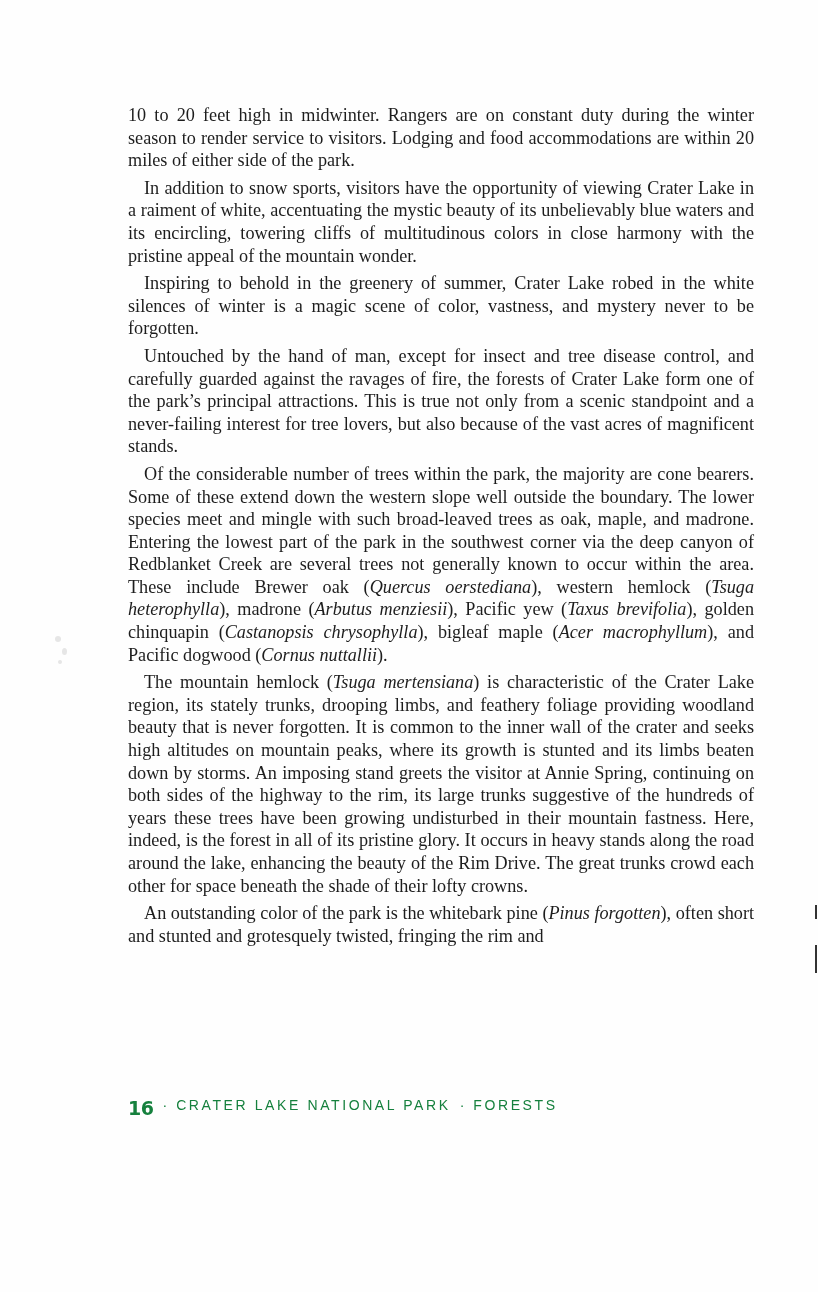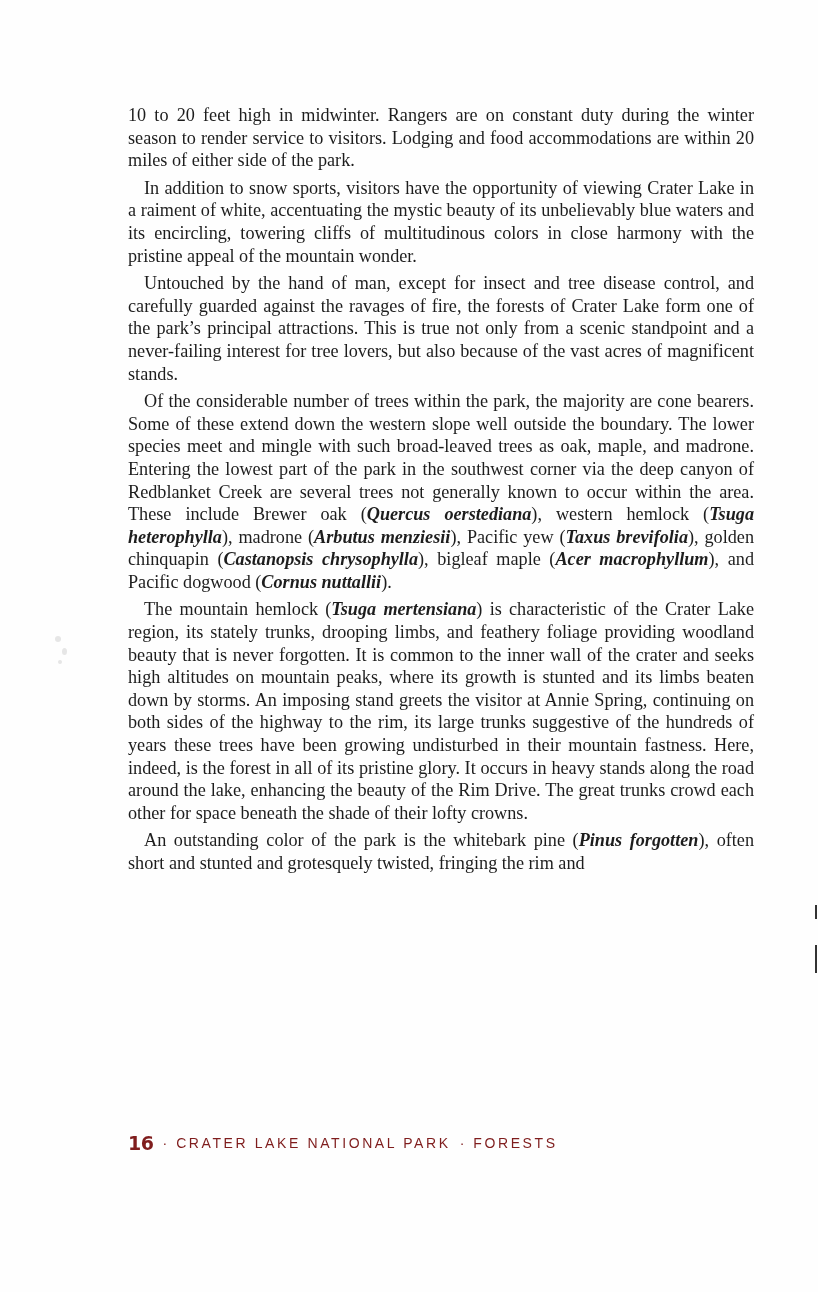--- a/index.html
+++ b/index.html
@@ -12,25 +12,25 @@
       font-family: "Liberation Serif", "DejaVu Serif", serif;
       font-size: 18.2px; line-height: 22.6px; color: #1d1d1d;
       text-align: justify;
     }
     .para { margin: 0 0 5px 0; text-indent: 16px; hyphens: manual; }
     .para.first { text-indent: 0; }
     .heading {
       text-align: center; font-size: 15.5px; letter-spacing: 0.4px;
       margin: 7px 0 10px 0; text-indent: 0;
     }
-    .para i { font-style: italic; font-weight: bold; }
+    .para i { font-style: italic; }
     .footer {
-      position: absolute; left: 128px; top: 1132px;
-      font-family: "Liberation Sans", "DejaVu Sans", sans-serif; color: #7f1d1d;
-      display: flex; align-items: center; white-space: nowrap;
+      position: absolute; left: 128px; top: 1097px;
+      font-family: "Liberation Sans", "DejaVu Sans", sans-serif; color: #15803d;
+      display: flex; align-items: flex-start; white-space: nowrap;
     }
     .footer .pnum { font-weight: bold; font-size: 19px; font-family: "DejaVu Sans", sans-serif; letter-spacing: -0.5px; }
     .footer .sep { font-size: 14px; margin: 0 9px; }
     .footer .run { font-size: 14px; letter-spacing: 2.6px; }
     .edge-mark { position: absolute; background: #333; width: 2px; }
     .speck { position: absolute; background: #e6e6e6; border-radius: 50%; }
   </style>
 </head>
 <body>
 
@@ -39,20 +39,21 @@
   <span class="speck" style="left:55px;top:636px;width:6px;height:6px;"></span>
   <span class="speck" style="left:62px;top:648px;width:5px;height:7px;"></span>
   <span class="speck" style="left:58px;top:660px;width:4px;height:4px;"></span>
 
   <div class="edge-mark" style="left:815px;top:905px;height:14px;"></div>
   <div class="edge-mark" style="left:815px;top:945px;height:28px;"></div>
 
   <div class="text-block">
     <p class="para first"><span>10 to 20 feet high in midwinter.  Rangers are on constant duty during the winter season to render service to visitors.  Lodging and food accommoda­tions are within 20 miles of either side of the park.</span></p>
     <p class="para"><span>In addition to snow sports, visitors have the opportunity of viewing Crater Lake in a raiment of white, accentuating the mystic beauty of its unbelievably blue waters and its encircling, towering cliffs of multitudinous colors in close harmony with the pristine appeal of the mountain wonder.</span></p>
+    <p class="para"><span>Inspiring to behold in the greenery of summer, Crater Lake robed in the white silences of winter is a magic scene of color, vastness, and mystery never to be forgotten.</span></p>
 
 
     <p class="para"><span>Untouched by the hand of man, except for insect and tree disease control, and carefully guarded against the ravages of fire, the forests of Crater Lake form one of the park’s principal attractions.  This is true not only from a scenic standpoint and a never-failing interest for tree lovers, but also because of the vast acres of magnificent stands.</span></p>
     <p class="para"><span>Of the considerable number of trees within the park, the majority are cone bearers.  Some of these extend down the western slope well outside the boundary.  The lower species meet and mingle with such broad-leaved trees as oak, maple, and madrone.  Entering the lowest part of the park in the southwest corner via the deep canyon of Redblanket Creek are several trees not generally known to occur within the area.  These include Brewer oak (</span><i>Quercus oerstediana</i><span>), western hemlock (</span><i>Tsuga heterophylla</i><span>), madrone (</span><i>Arbutus menziesii</i><span>), Pacific yew (</span><i>Taxus brevifolia</i><span>), golden chinqua­pin (</span><i>Castanopsis chrysophylla</i><span>), bigleaf maple (</span><i>Acer macrophyllum</i><span>), and Pacific dogwood (</span><i>Cornus nuttallii</i><span>).</span></p>
     <p class="para"><span>The mountain hemlock (</span><i>Tsuga mertensiana</i><span>) is characteristic of the Crater Lake region, its stately trunks, drooping limbs, and feathery foliage provid­ing woodland beauty that is never forgotten.  It is common to the inner wall of the crater and seeks high altitudes on mountain peaks, where its growth is stunted and its limbs beaten down by storms.  An imposing stand greets the visitor at Annie Spring, continuing on both sides of the highway to the rim, its large trunks suggestive of the hundreds of years these trees have been growing undisturbed in their mountain fastness.  Here, indeed, is the forest in all of its pristine glory.  It occurs in heavy stands along the road around the lake, enhancing the beauty of the Rim Drive. The great trunks crowd each other for space beneath the shade of their lofty crowns.</span></p>
     <p class="para"><span>An outstanding color of the park is the whitebark pine (</span><i>Pinus forgotten</i><span>), often short and stunted and grotesquely twisted, fringing the rim and</span></p>
   </div>
 
   <div class="footer">
     <span class="pnum">16</span>

